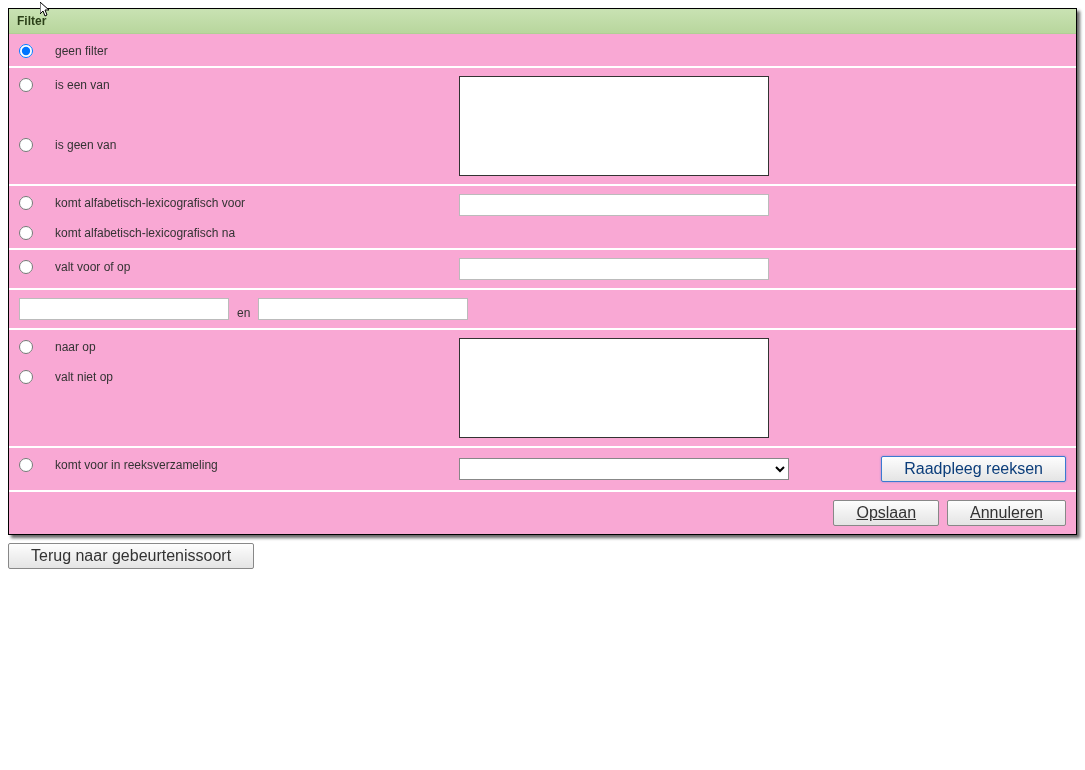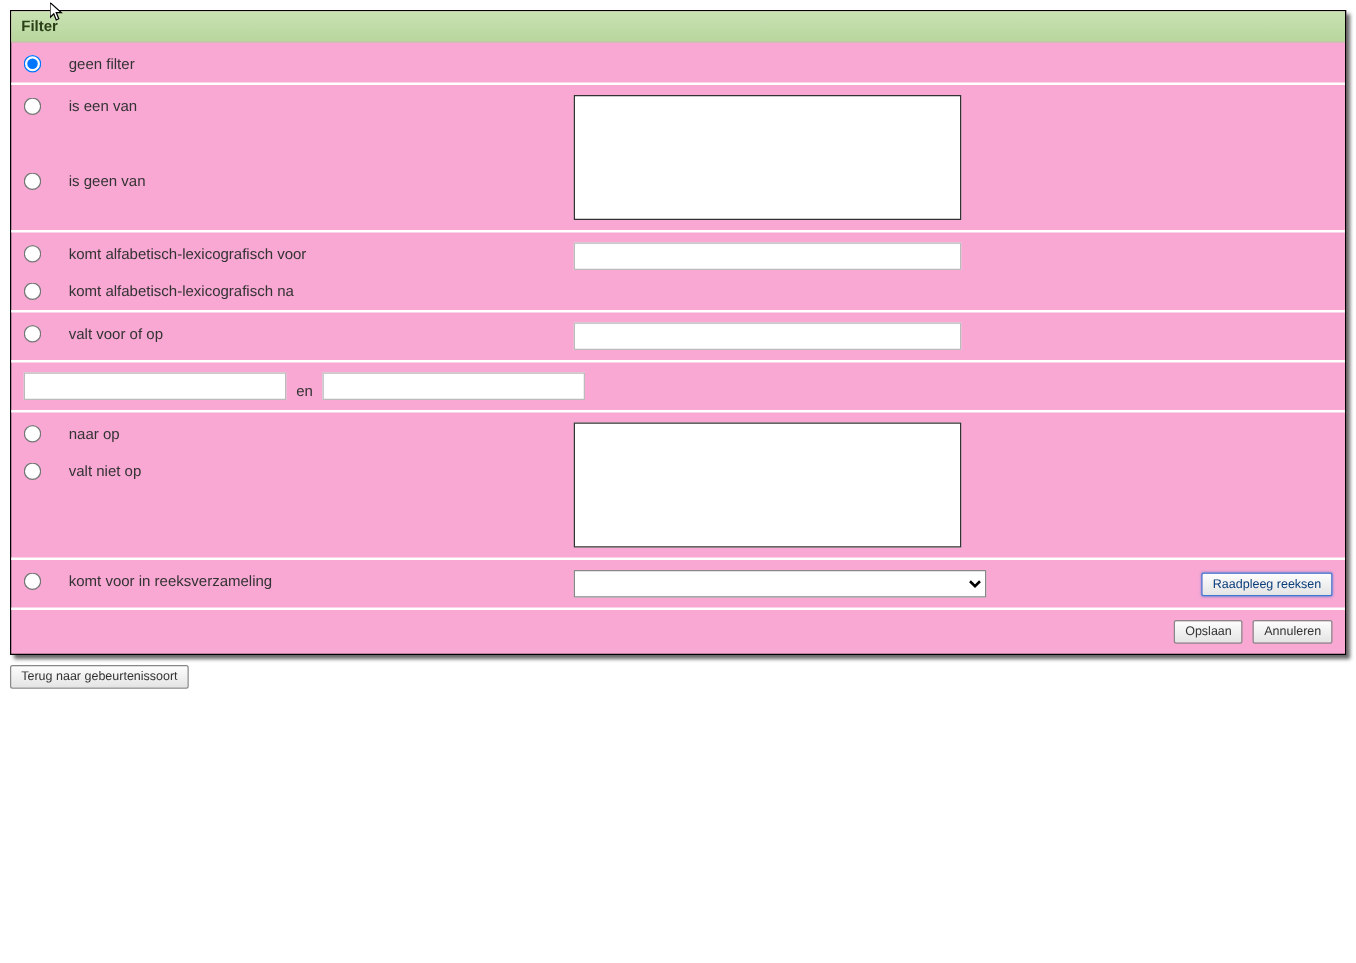--- a/index.html
+++ b/index.html
@@ -86,38 +86,39 @@
   select {
     width: 330px;
     height: 22px;
     border: 1px solid #888;
     background: #fff;
     font-family: inherit;
     font-size: 12px;
   }
   .btn {
     font-family: inherit;
-    font-size: 10px;
-    padding: 3px 8px;
+    font-size: 16px;
+    padding: 3px 22px;
     border: 1px solid #888;
     background: linear-gradient(to bottom, #fdfdfd, #e4e4e4);
     border-radius: 2px;
     color: #333;
     cursor: pointer;
   }
   .btn-highlight {
     border: 1px solid #3a7ad1;
     box-shadow: 0 0 2px rgba(58,122,209,0.6);
     color: #0b3d7a;
   }
   .actions-row {
     display: flex;
     justify-content: flex-end;
     gap: 8px;
     padding: 8px 10px;
+    text-decoration: underline;
   }
   .below-panel {
     margin-top: 8px;
   }
   .and-label {
     color: #333;
   }
   .row-reeks {
     display: flex;
     align-items: center;

